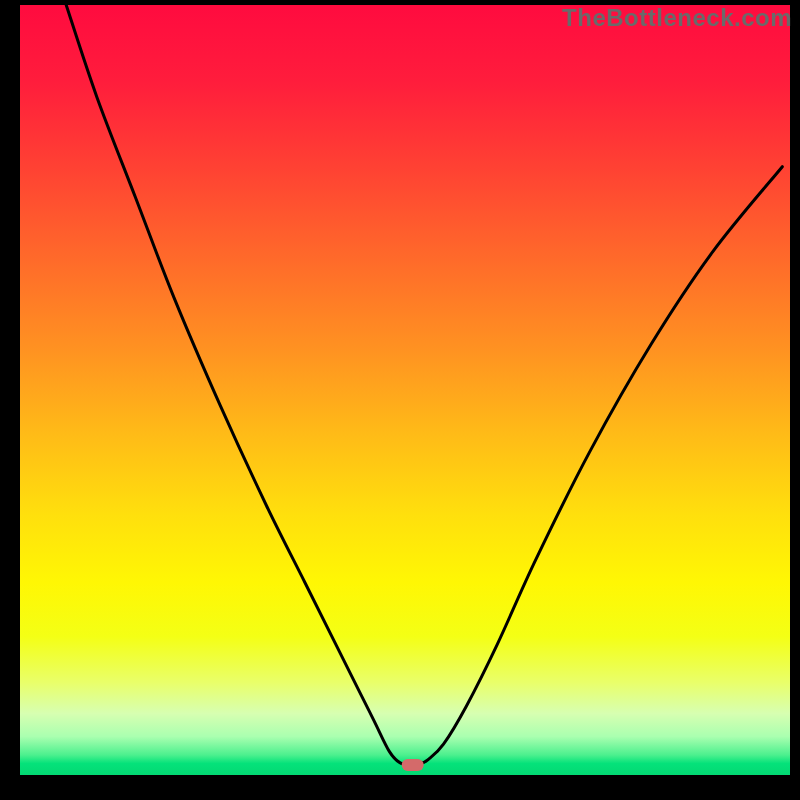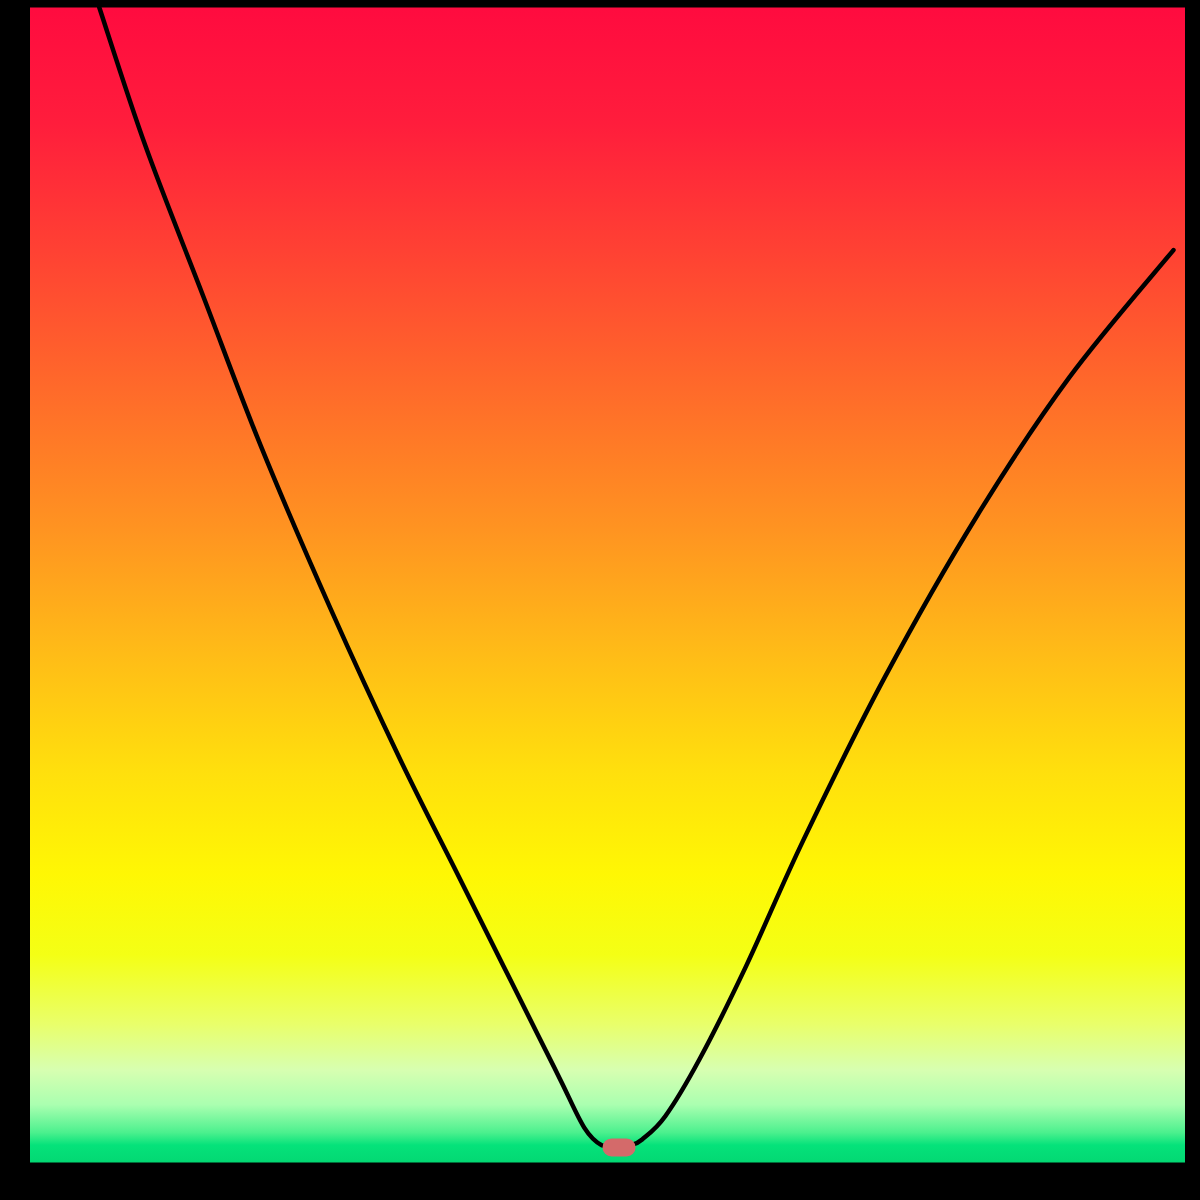--- a/index.html
+++ b/index.html
@@ -52,13 +52,14 @@
           <stop offset="97.39999999999999%" stop-color="#4cf08e"></stop>
           <stop offset="98.5%" stop-color="#05e27a"></stop>
           <stop offset="100%" stop-color="#03d873"></stop>
         </linearGradient>
       </defs>
       <rect x="0" y="0" width="800" height="800" fill="#000"></rect>
       <rect x="20" y="5" width="770" height="770" fill="url(#bg-grad)"></rect>
       <path d="M 66.19999999999999 5 C 71.33333333333333 20.4, 85.45 65.31666666666666, 97 97.39999999999999 C 108.55 129.48333333333332, 122.66666666666667 164.13333333333333, 135.5 197.5 C 148.33333333333334 230.86666666666667, 159.88333333333333 262.95000000000005, 174 297.6 C 188.11666666666667 332.25, 204.8 370.75000000000006, 220.20000000000002 405.40000000000003 C 235.60000000000002 440.05, 252.2833333333333 475.98333333333335, 266.4 505.5 C 280.51666666666665 535.0166666666667, 293.34999999999997 559.4, 304.9 582.5 C 316.45 605.6, 326.71666666666664 626.1333333333333, 335.7 644.1 C 344.68333333333334 662.0666666666667, 352.3833333333333 677.4666666666667, 358.8 690.3 C 365.2166666666667 703.1333333333332, 369.06666666666666 710.8333333333333, 374.2 721.0999999999999 C 379.3333333333333 731.3666666666666, 385.1083333333333 744.8416666666666, 389.59999999999997 751.9 C 394.09166666666664 758.9583333333334, 397.29999999999995 761.5250000000001, 401.15 763.45 C 405 765.375, 409.4916666666667 763.45, 412.7 763.45 C 415.9083333333333 763.45, 417.83333333333337 764.0916666666667, 420.40000000000003 763.45 C 422.9666666666667 762.8083333333334, 424.25 762.8083333333334, 428.1 759.6 C 431.95000000000005 756.3916666666667, 437.08333333333337 753.1833333333333, 443.50000000000006 744.1999999999999 C 449.91666666666674 735.2166666666666, 457.6166666666667 722.3833333333333, 466.59999999999997 705.7 C 475.58333333333326 689.0166666666668, 485.84999999999997 668.4833333333333, 497.4 644.1 C 508.95 619.7166666666667, 520.5 591.4833333333333, 535.9 559.4 C 551.3 527.3166666666666, 570.55 487.5333333333334, 589.8 451.6000000000001 C 609.05 415.66666666666674, 630.8666666666667 377.16666666666663, 651.4 343.79999999999995 C 671.9333333333333 310.4333333333333, 691.1833333333334 280.91666666666663, 713 251.39999999999995 C 734.8166666666666 221.88333333333327, 770.75 180.81666666666663, 782.3 166.69999999999996" fill="none" stroke="#000" stroke-width="3" stroke-linecap="round"></path>
       <rect x="401.7" y="758.99" width="22" height="12" rx="6" ry="6" fill="#d46a6a"></rect>
     </svg>
+  <div class="watermark">TheBottleneck.com</div>
 </div>
 
 </body></html>

